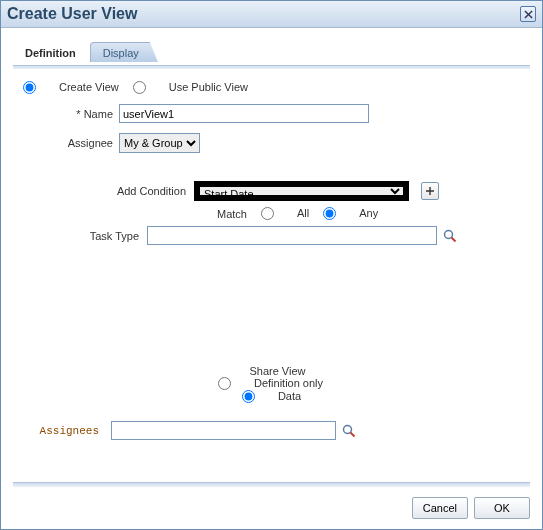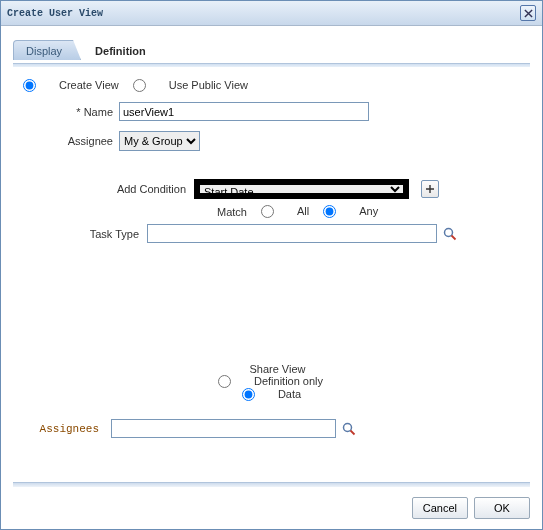--- a/index.html
+++ b/index.html
@@ -21,22 +21,21 @@
     background: linear-gradient(to bottom, #e8f0f8 0%, #d8e4f2 50%, #c8d8eb 100%);
     border-bottom: 1px solid #a8b8cc;
     padding: 4px 6px;
     display: flex;
     justify-content: space-between;
     align-items: center;
   }
   .titlebar-title {
     font-weight: bold;
     color: #2a4a6a;
-    font-size: 10px;
-    font-family: Liberation Mono, monospace;
+    font-size: 16px;
   }
   .close-btn {
     width: 16px;
     height: 16px;
     border: 1px solid #5577aa;
     background: linear-gradient(to bottom, #eef4fb, #cfe0f2);
     display: flex;
     align-items: center;
     justify-content: center;
     cursor: pointer;
@@ -191,22 +190,22 @@
     <div class="close-btn">
       <svg viewBox="0 0 10 10">
         <path d="M1 1 L9 9 M9 1 L1 9" stroke="#335" stroke-width="1.6" fill="none"></path>
       </svg>
     </div>
   </div>
 
   <div class="content">
 
     <div class="tabs">
+      <div class="tab active">Definition</div>
       <div class="tab inactive">Display</div>
-      <div class="tab active">Definition</div>
     </div>
     <div class="tab-underline"></div>
 
     <div class="form-area">
 
       <div class="row radio-row">
         <label class="radio-group radio-label">
           <input type="radio" name="viewmode" checked="" style="">
           <span>Create View</span>
         </label>

